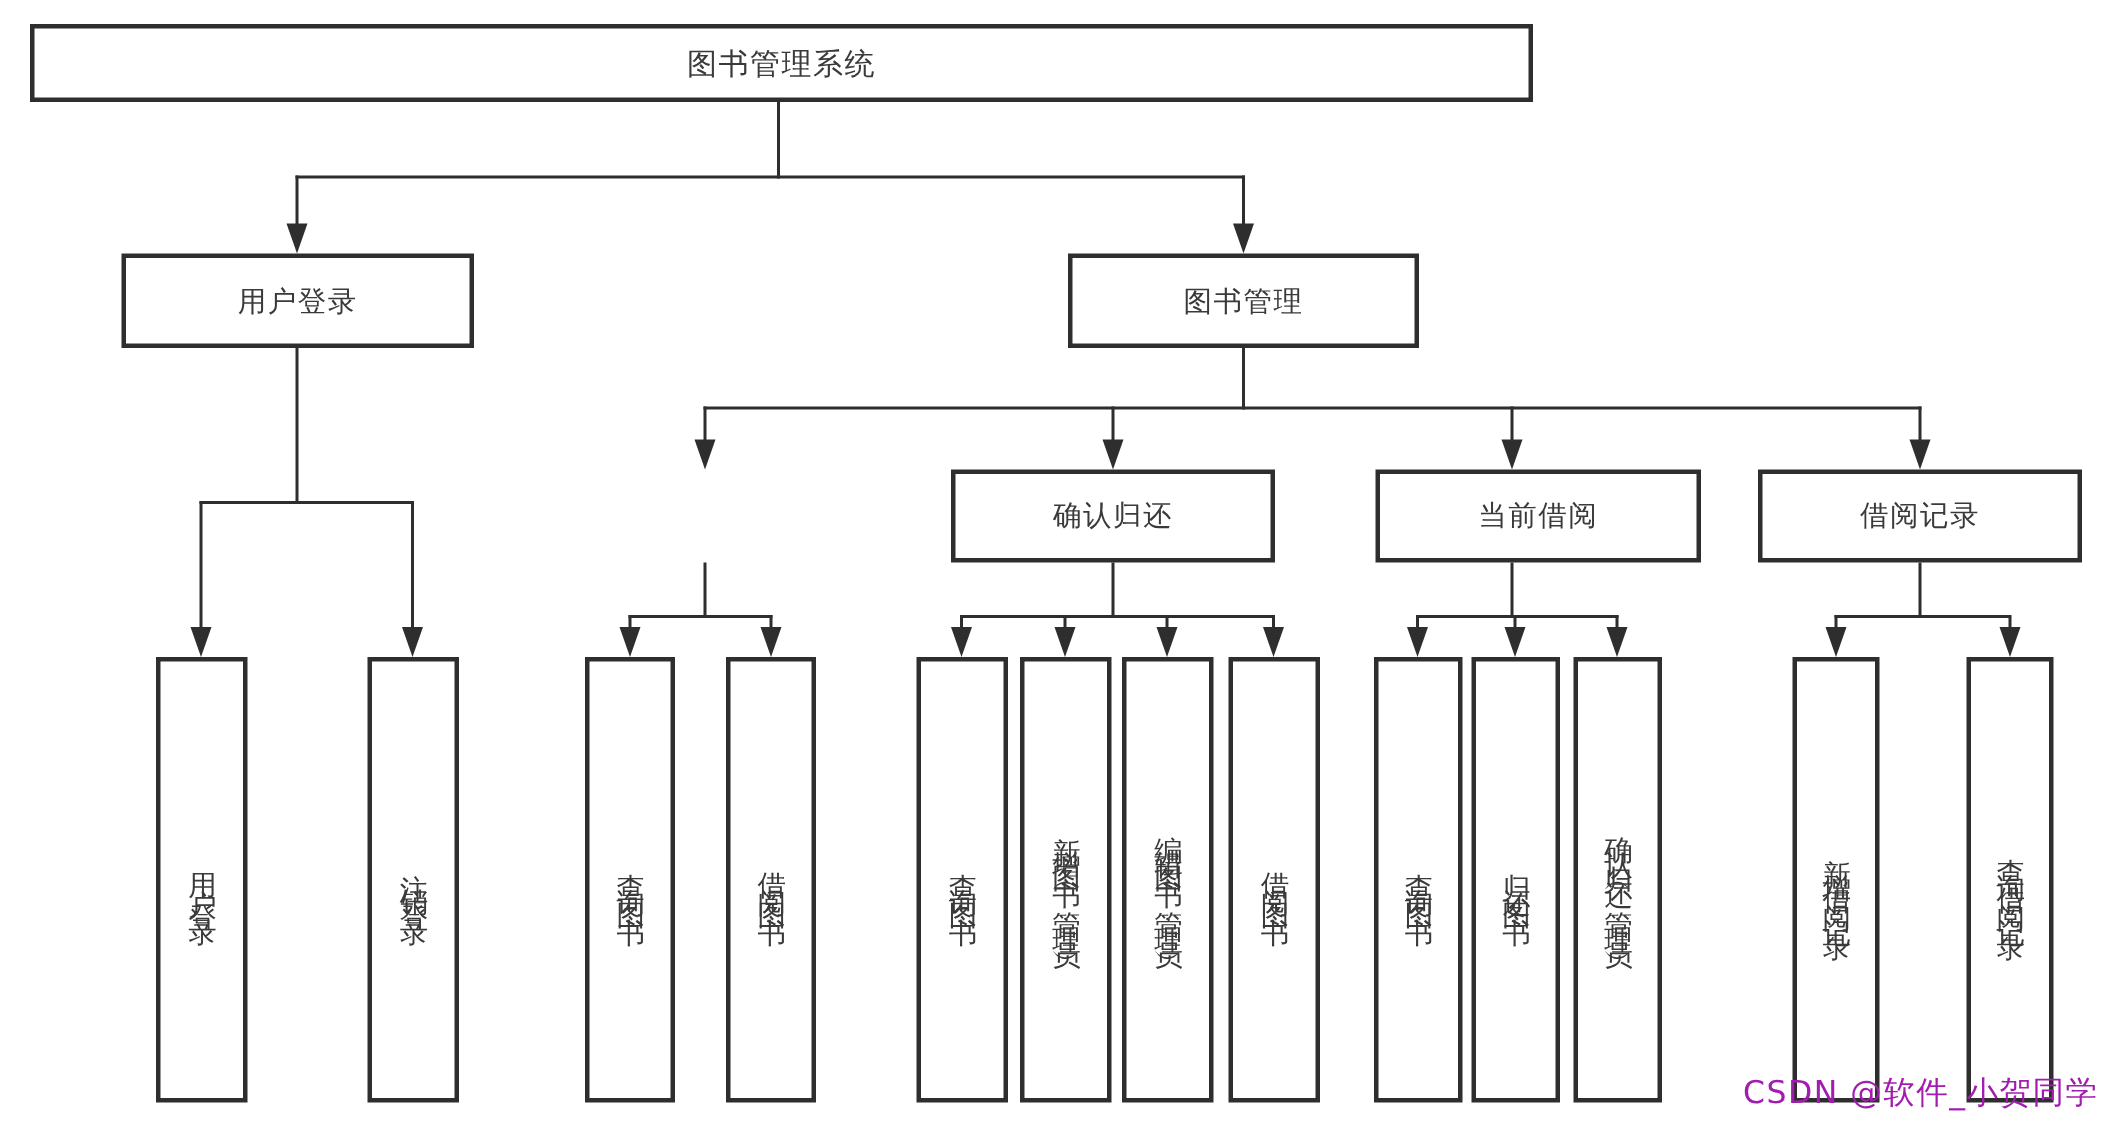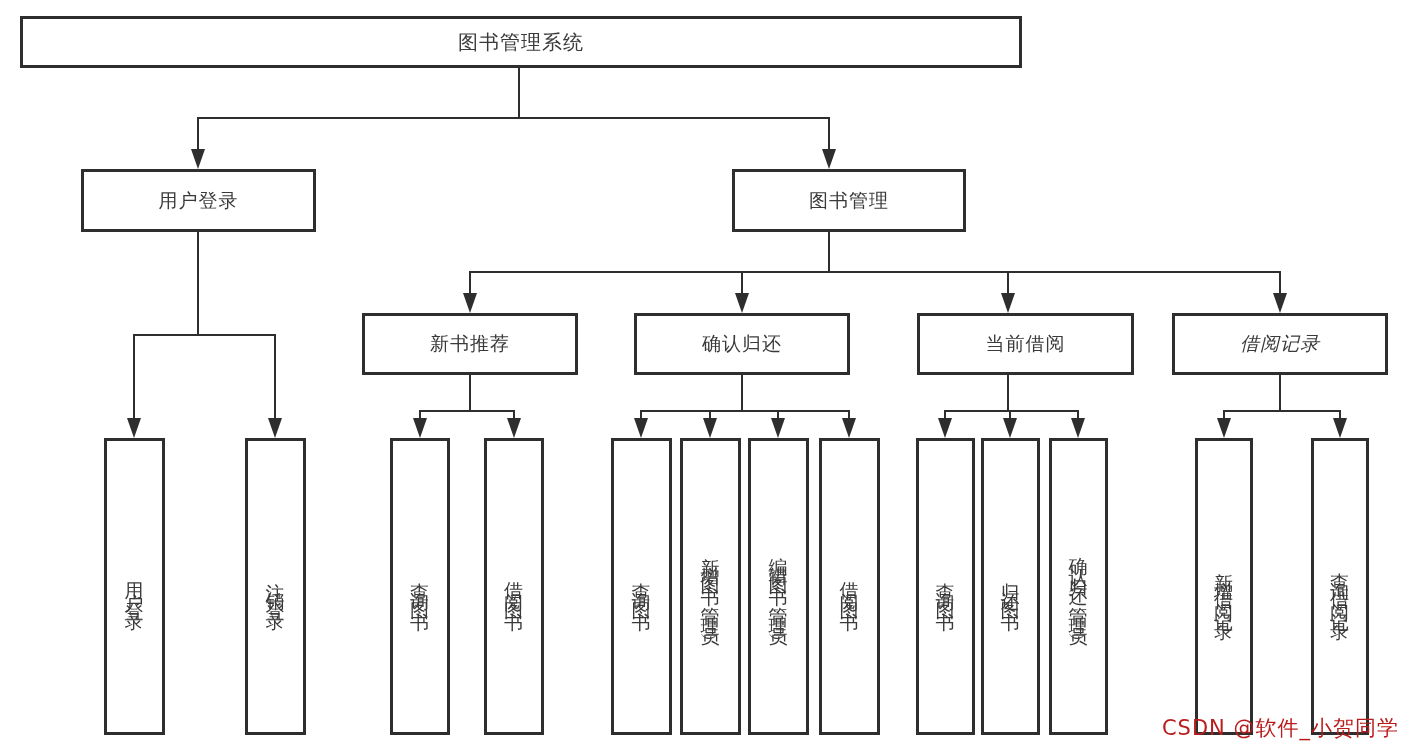--- a/index.html
+++ b/index.html
@@ -19,53 +19,50 @@
   }
   .vline{position:absolute;width:2px;background:#2e2e2e;}
   .hline{position:absolute;height:2px;background:#2e2e2e;}
   .arrow{
     position:absolute;width:0;height:0;
     border-left:7px solid transparent;border-right:7px solid transparent;
     border-top:20px solid #2e2e2e;
   }
   .watermark{
     position:absolute;top:714px;right:6px;z-index:10;
-    font-size:21px;color:#b91c1c;letter-spacing:1px;white-space:nowrap;
+    font-size:21px;color:#a21caf;letter-spacing:1px;white-space:nowrap;
   }
 </style>
 </head>
 <body>
 
 <div class="canvas">
 
   <div class="node" style="left:20px;top:16px;width:1002px;height:52px;">
     <span class="root-label">图书管理系统</span>
   </div>
 
   <div class="node" style="left:81px;top:169px;width:235px;height:63px;">
     <span class="h-label">用户登录</span>
   </div>
 
-  <div class="node" style="left:712px;top:169px;width:234px;height:63px;margin-left:20px;">
+  <div class="node" style="left:712px;top:169px;width:234px;height:63px;">
     <span class="h-label">图书管理</span>
   </div>
 
-  <div class="node" style="left:362px;top:313px;width:216px;height:62px;">
-    <span class="h-label">新书推荐</span>
-  </div>
 
   <div class="node" style="left:634px;top:313px;width:216px;height:62px;">
     <span class="h-label">确认归还</span>
   </div>
 
   <div class="node" style="left:900px;top:313px;width:217px;height:62px;margin-left:17px;">
     <span class="h-label">当前借阅</span>
   </div>
 
-  <div class="node" style="left:1172px;top:313px;width:216px;height:62px;font-style:italic;">
+  <div class="node" style="left:1172px;top:313px;width:216px;height:62px;">
     <span class="h-label">借阅记录</span>
   </div>
 
   <div class="node" style="left:104px;top:438px;width:61px;height:297px;">
     <span class="v-label">用户登录</span>
   </div>
   <div class="node" style="left:245px;top:438px;width:61px;height:297px;">
     <span class="v-label">注销登录</span>
   </div>
 

